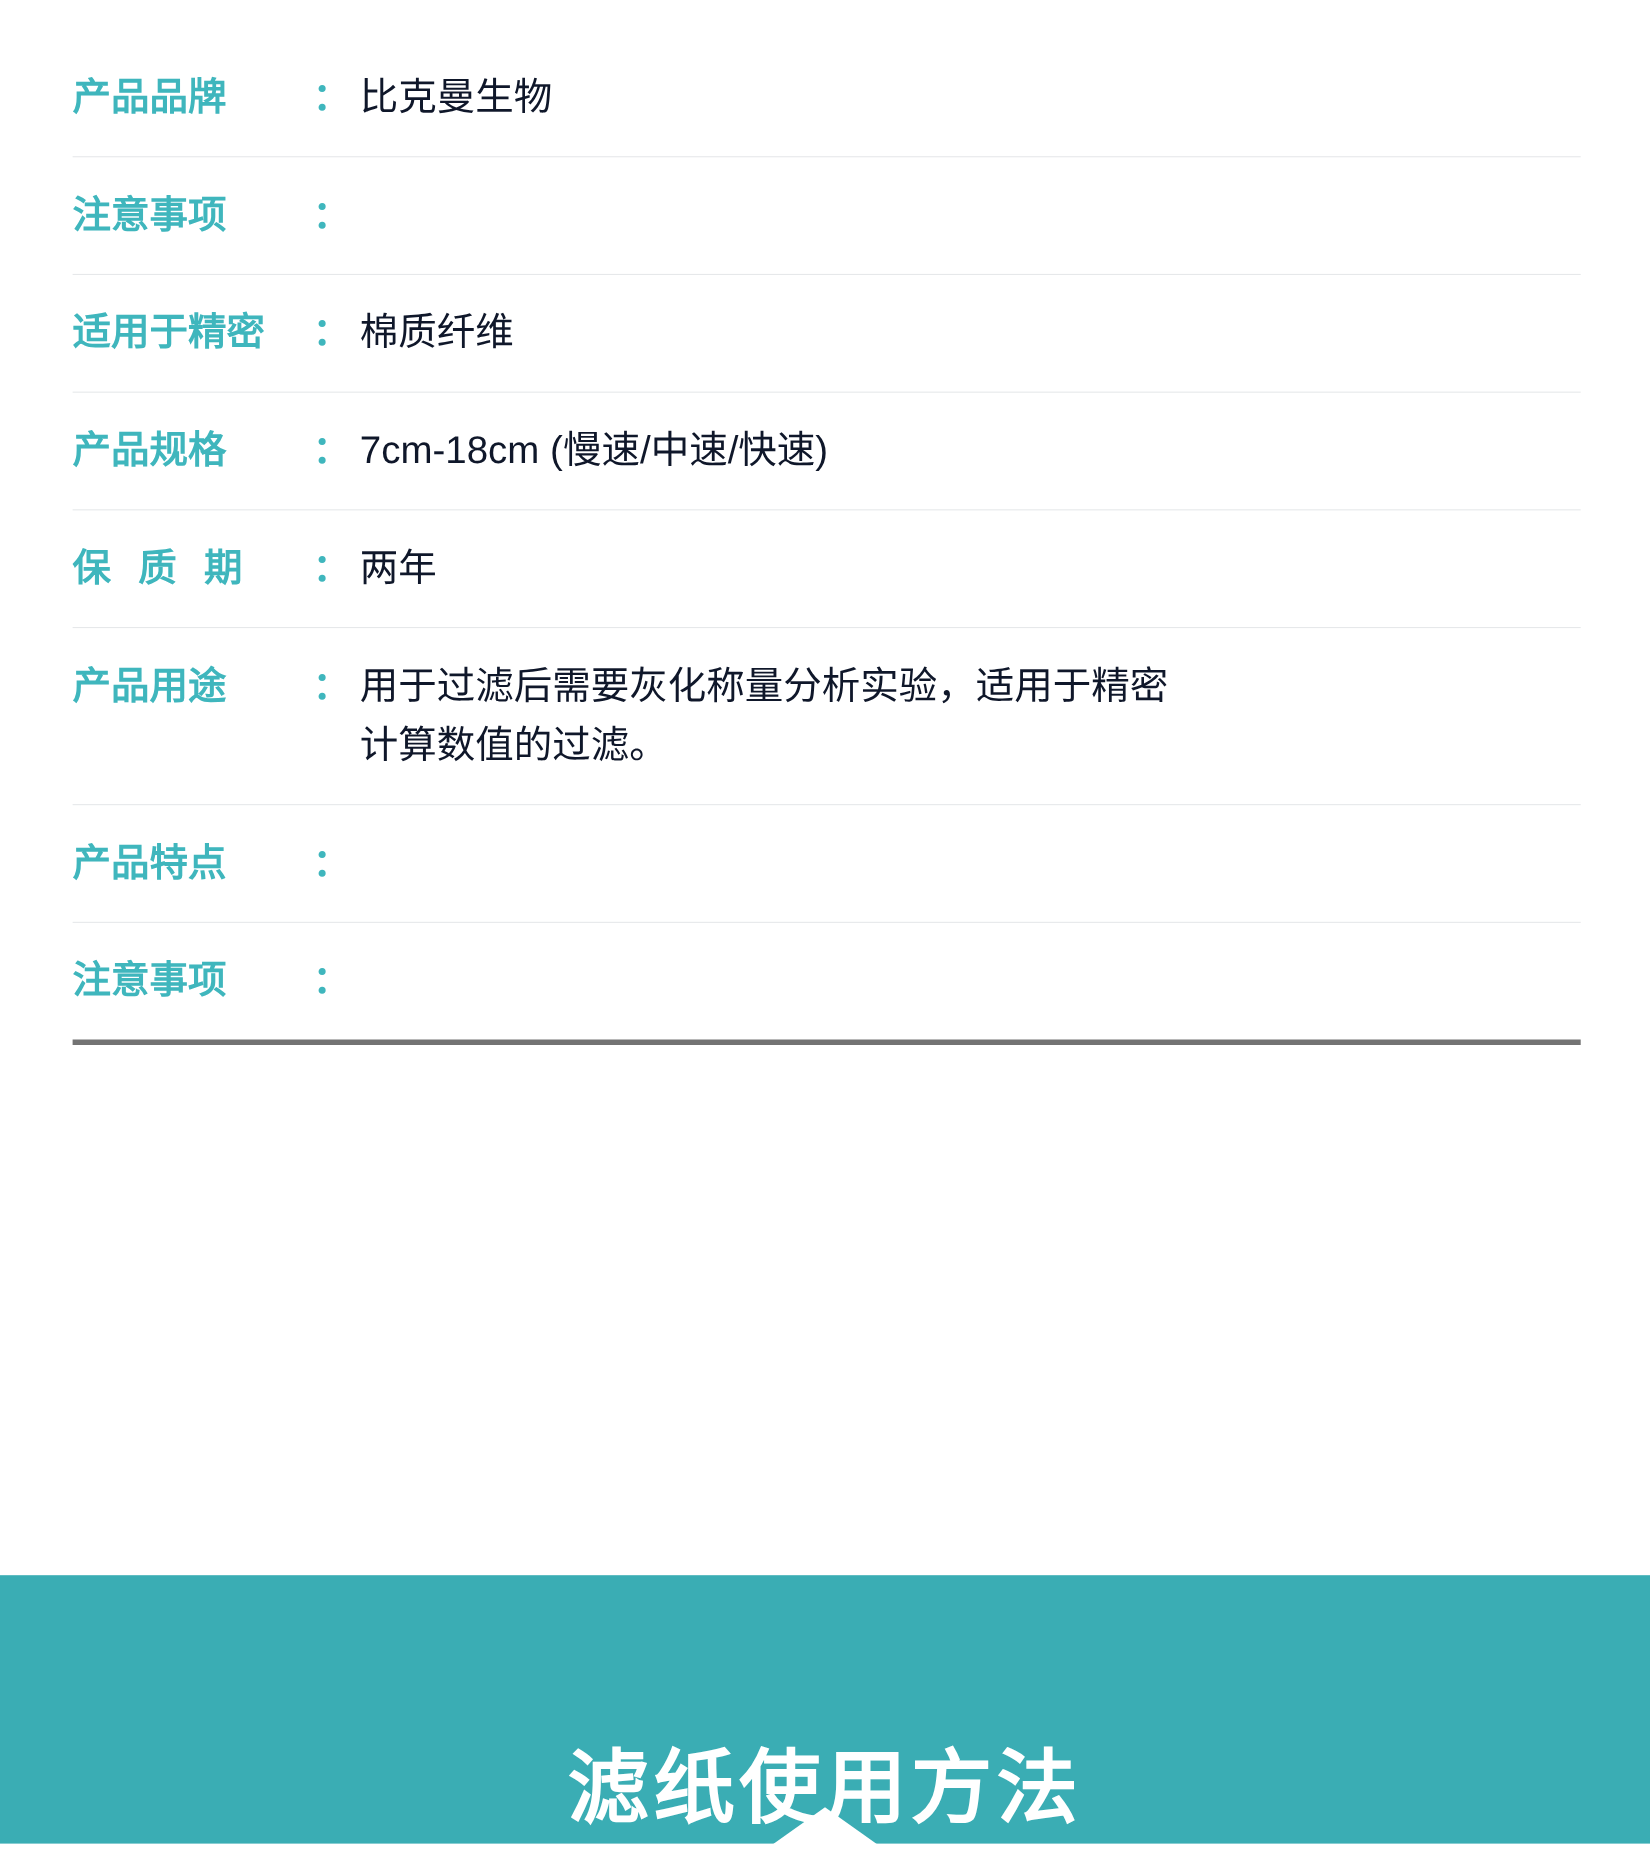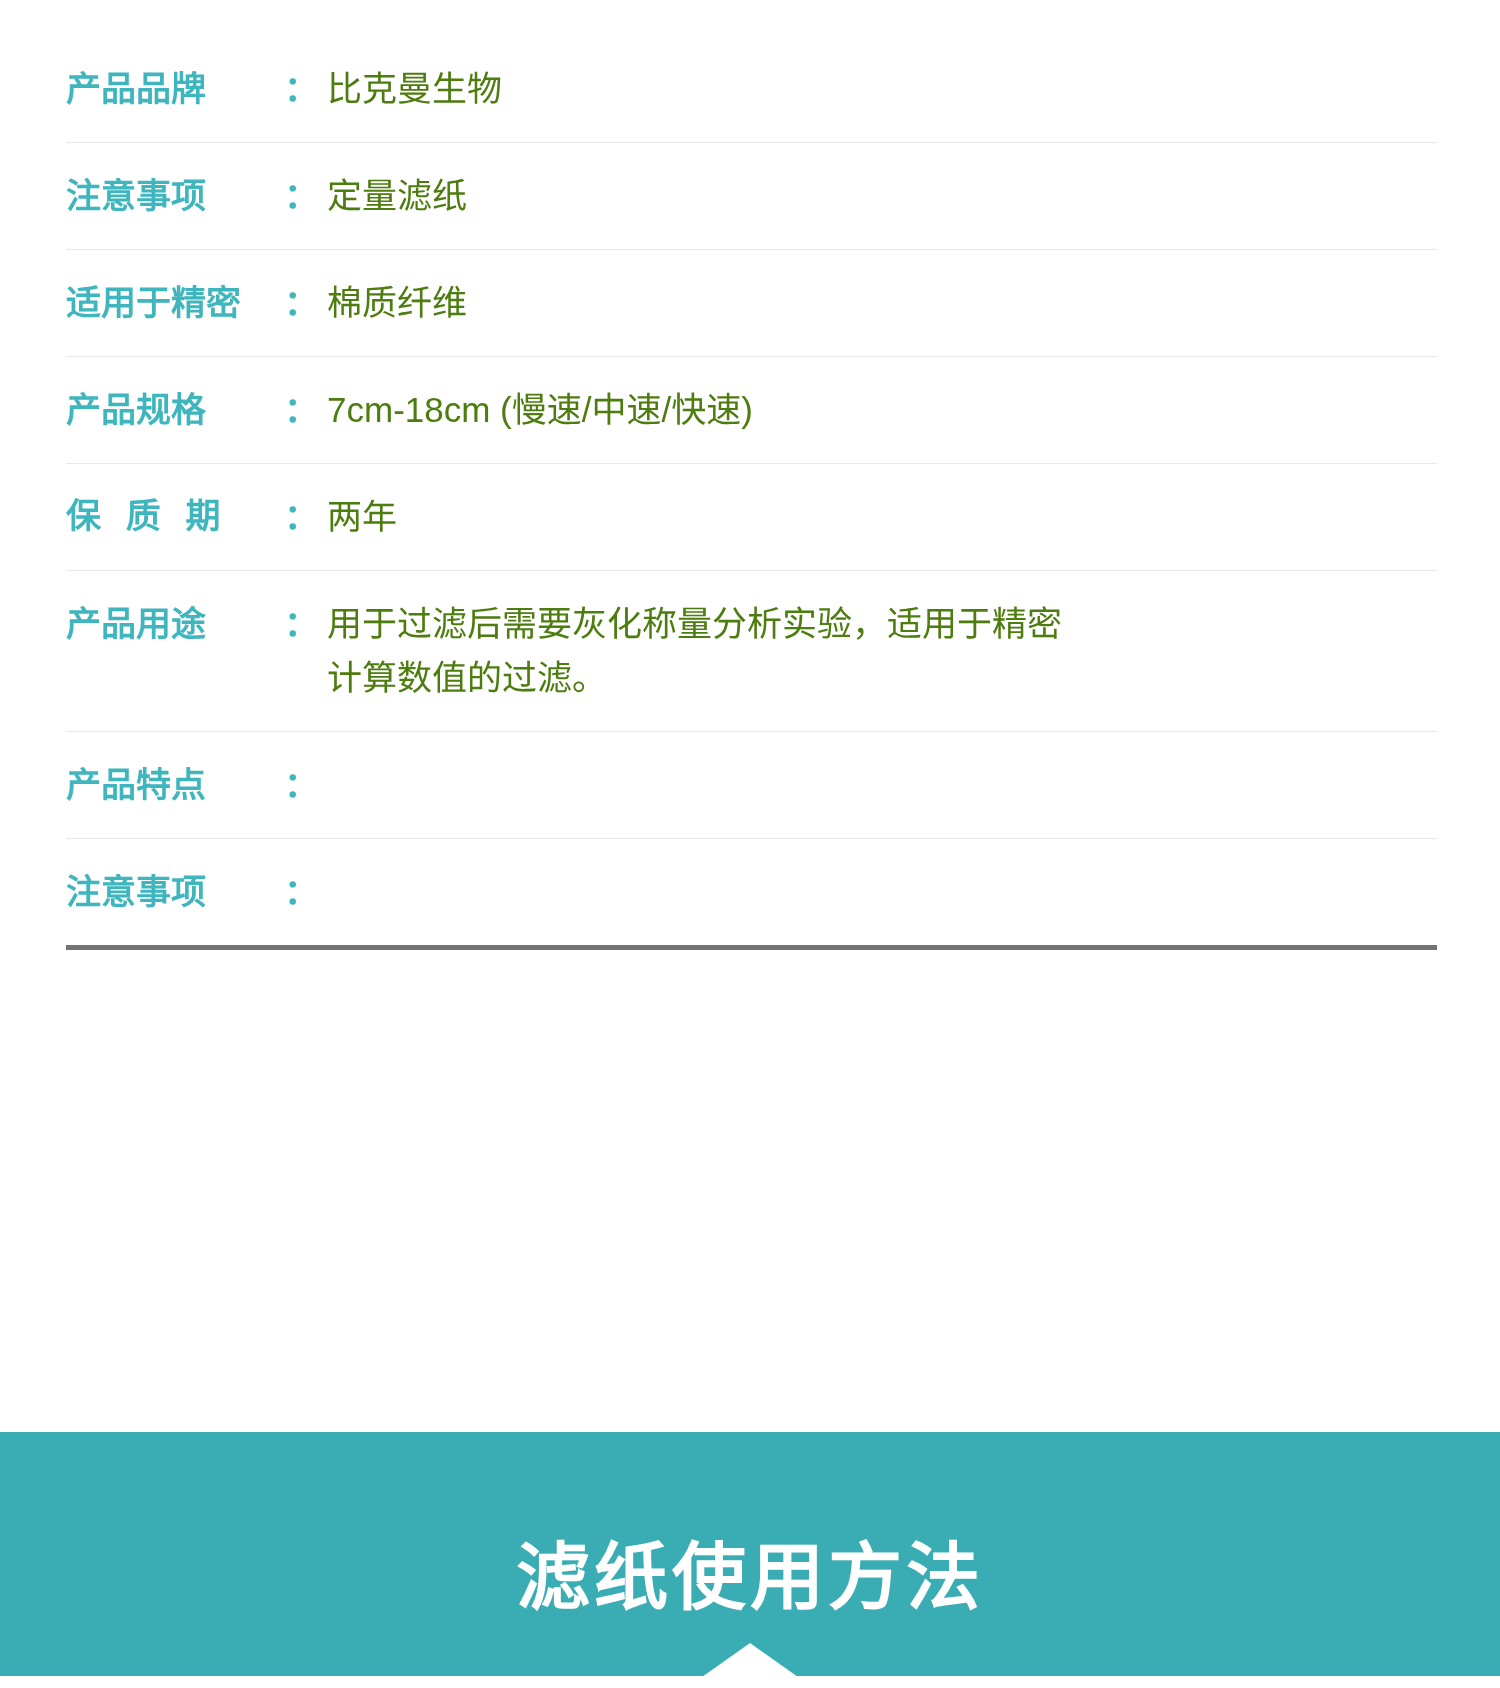--- a/index.html
+++ b/index.html
@@ -48,35 +48,35 @@
   .spec-colon {
     color: #3fb6bd;
     font-size: 35px;
     font-weight: bold;
     line-height: 54px;
     flex: 0 0 auto;
     margin-right: 8px;
   }
   .spec-value {
     flex: 1 1 auto;
-    color: #4d7c0f;
+    color: #0f172a;
     font-size: 35px;
     line-height: 54px;
     white-space: pre-line;
     word-break: break-word;
   }
   .banner {
     position: absolute;
     left: 0;
     top: 1432px;
     width: 1500px;
     height: 244px;
     background: #3aadb4;
     display: flex;
-    align-items: center;
+    align-items: flex-end;
     justify-content: center;
   }
   .banner-title {
     color: #ffffff;
     font-size: 74px;
     font-weight: bold;
     letter-spacing: 4px;
     line-height: 100px;
     margin-top: 48px;
   }
@@ -97,21 +97,20 @@
 
 <div class="spec-sheet">
   <div class="spec-row">
     <div class="spec-label">产品品牌</div>
     <div class="spec-colon">：</div>
     <div class="spec-value">比克曼生物</div>
   </div>
   <div class="spec-row">
     <div class="spec-label">注意事项</div>
     <div class="spec-colon">：</div>
-    <div class="spec-value">定量滤纸</div>
   </div>
   <div class="spec-row">
     <div class="spec-label">适用于精密</div>
     <div class="spec-colon">：</div>
     <div class="spec-value">棉质纤维</div>
   </div>
   <div class="spec-row">
     <div class="spec-label">产品规格</div>
     <div class="spec-colon">：</div>
     <div class="spec-value">7cm-18cm (慢速/中速/快速)</div>

